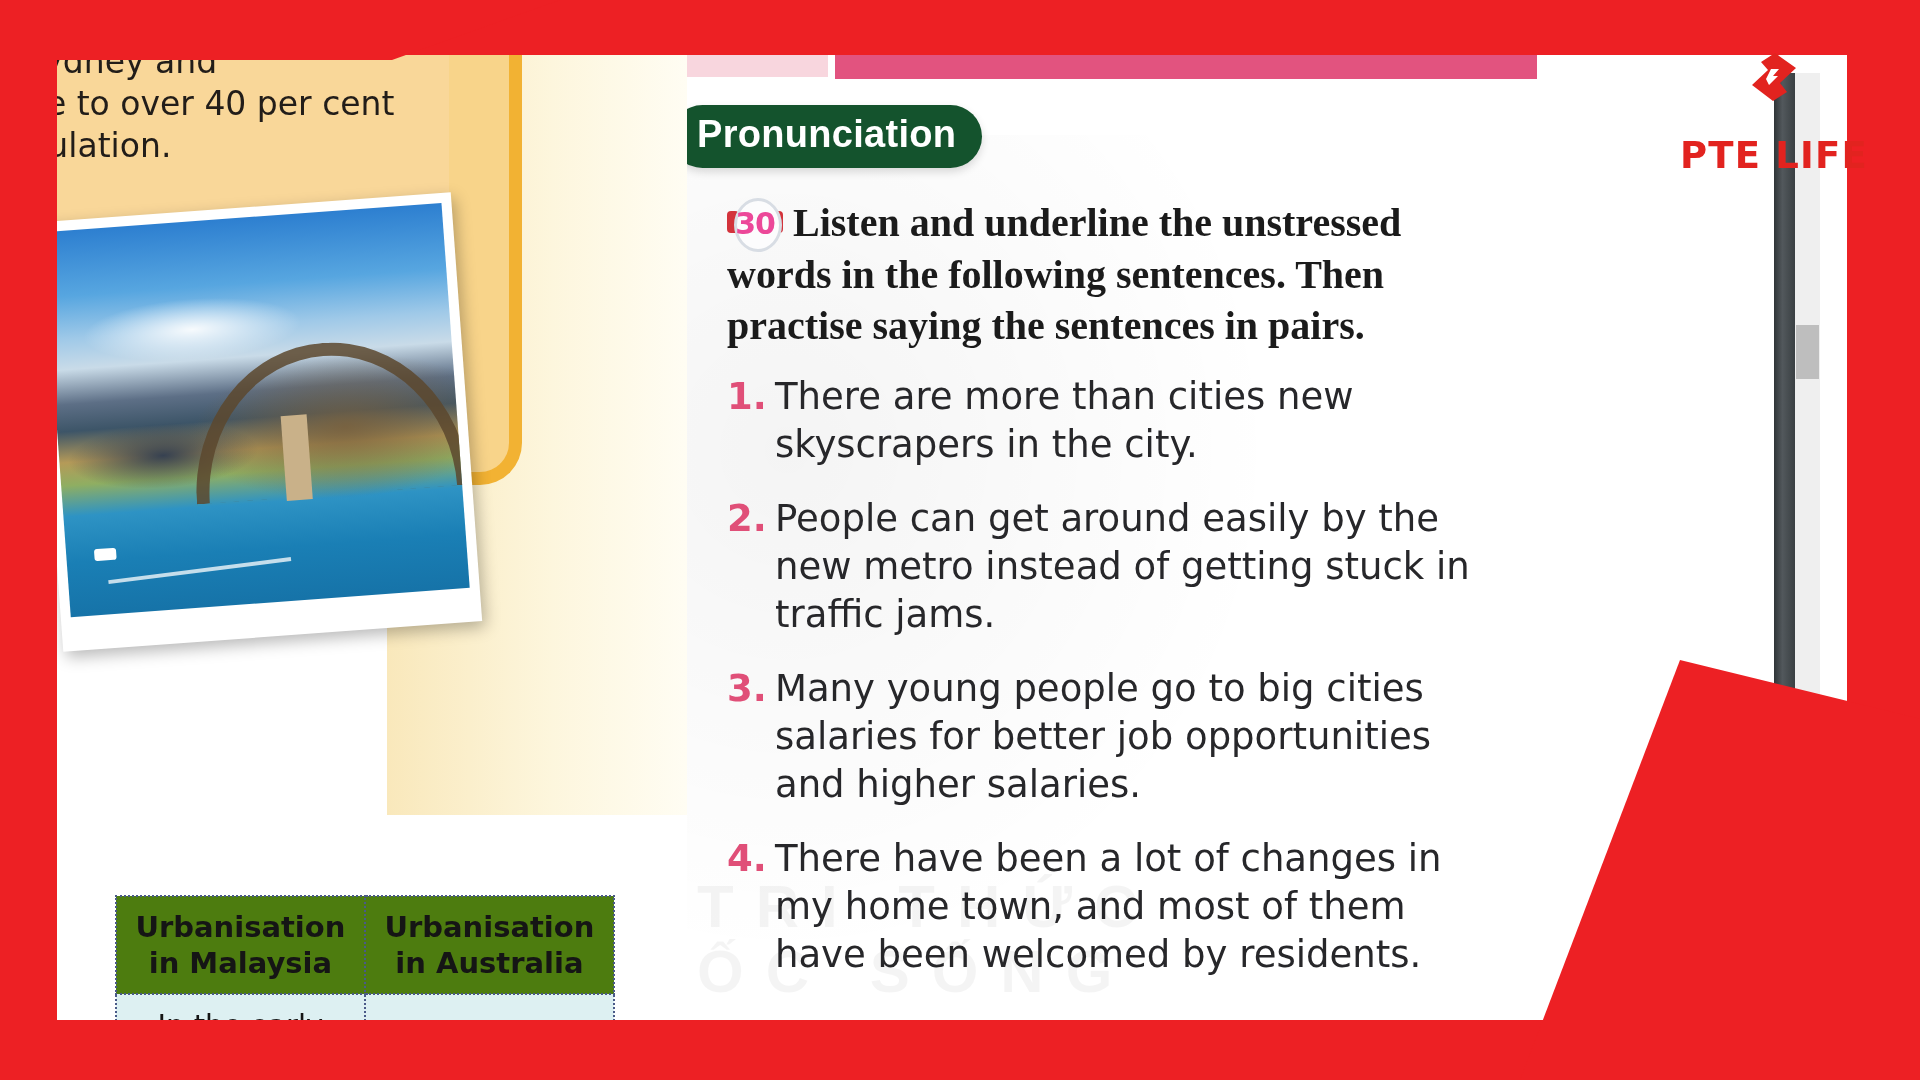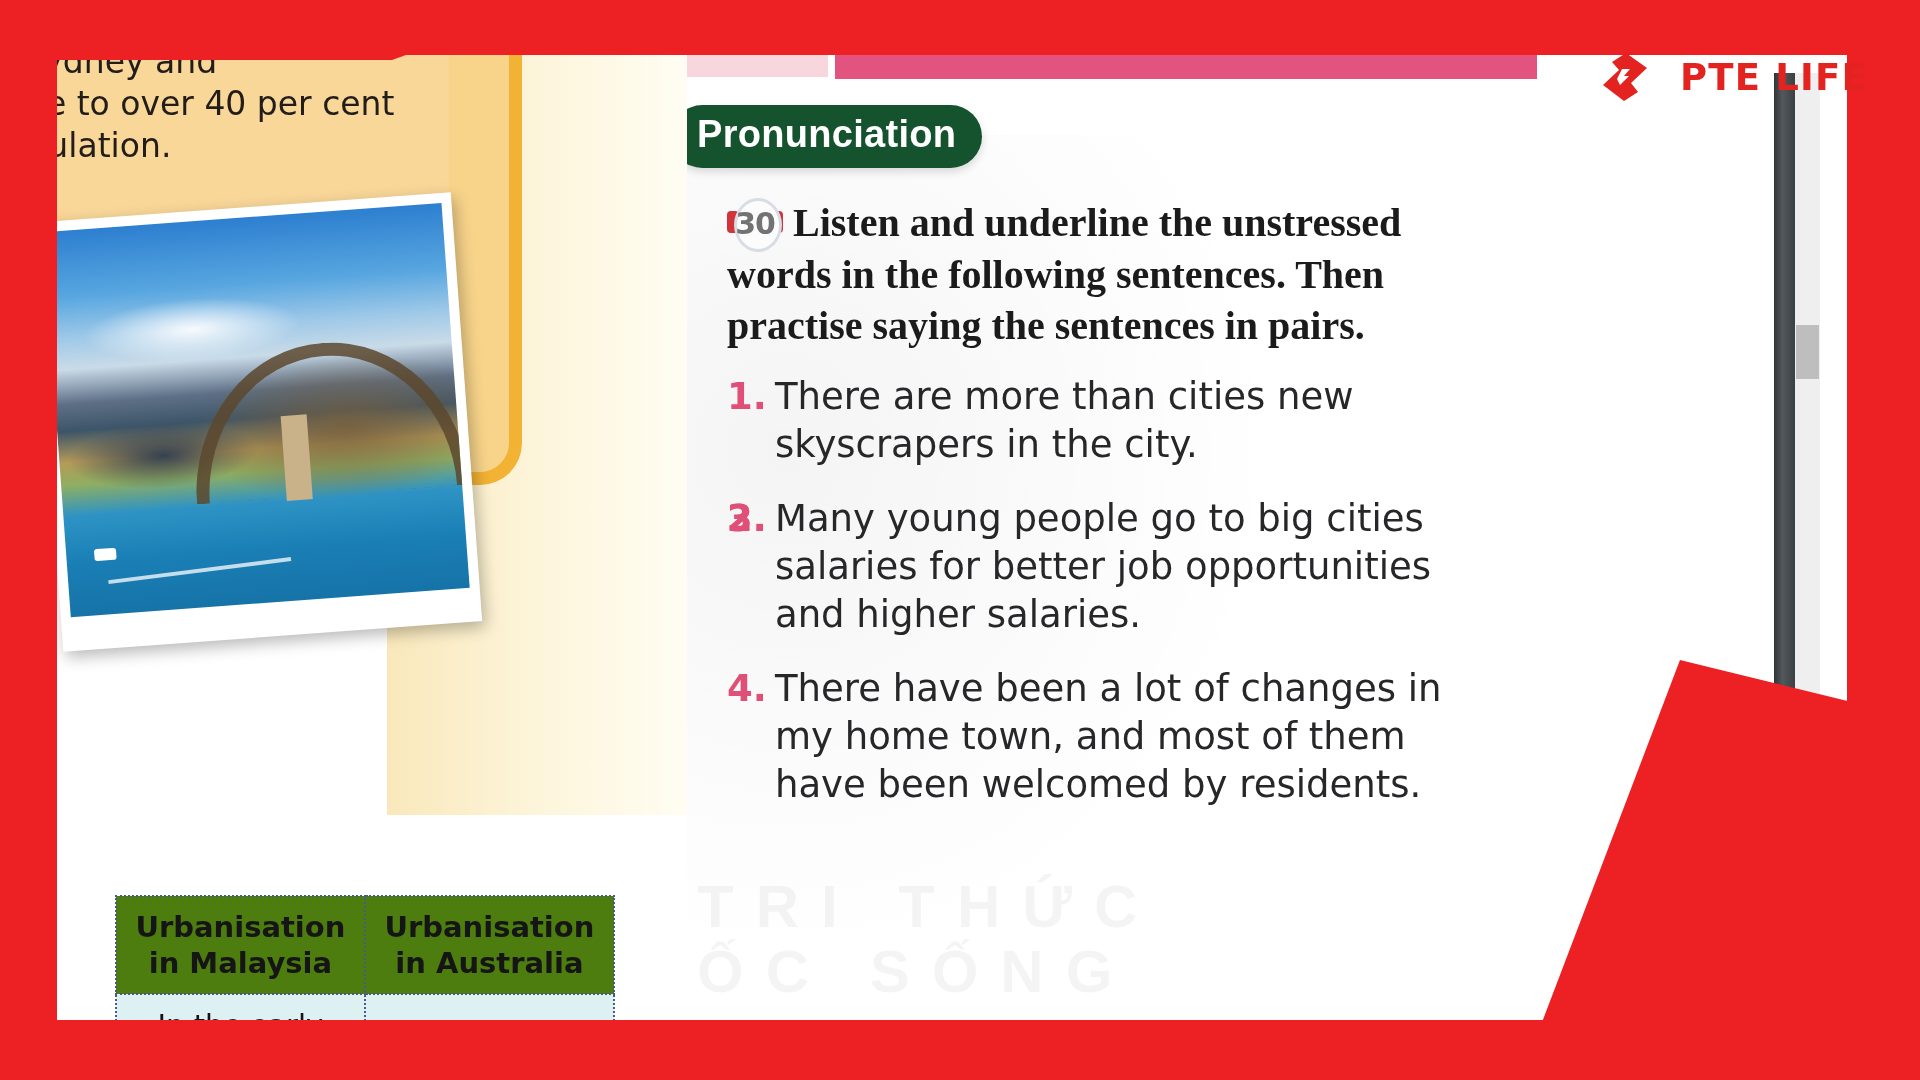--- a/index.html
+++ b/index.html
@@ -166,21 +166,21 @@
     border:3px solid #d8dde4;border-radius:50%;background:#fcfcfd;
   }
   #audio-icon .cup-l,#audio-icon .cup-r{
     position:absolute;top:14px;width:12px;height:22px;
     background:#d3333b;border-radius:4px;
   }
   #audio-icon .cup-l{left:0px;}
   #audio-icon .cup-r{right:0px;}
   #audio-icon .num{
     position:absolute;left:0;top:9px;width:56px;text-align:center;
-    font-size:30px;font-weight:700;color:#737373;
+    font-size:30px;font-weight:700;color:#ec4899;
     font-family:"DejaVu Sans", sans-serif;letter-spacing:-1px;
   }
   #task-text{
     font-family:Liberation Serif, serif;
     font-size:40px;line-height:51px;font-weight:700;color:#1b1b1b;
   }
 
   ol#sentences{
     position:absolute;left:40px;top:318px;width:760px;
     margin:0;padding:0;list-style:none;
@@ -206,21 +206,21 @@
     background:#efefef;z-index:5;
   }
   #scroll-thumb{
     position:absolute;left:1796px;top:325px;width:23px;height:54px;
     background:#bebebe;z-index:5;
   }
 
   
   #brand{
     position:absolute;right:52px;top:52px;
-    display:flex;align-items:center;gap:32px;z-index:7;
+    display:flex;align-items:center;gap:32px;z-index:7;flex-direction:column;
   }
   #brand-mark{
     width:46px;height:50px;position:relative;
   }
   #brand-mark svg{display:block;}
   #brand-text{
     font-family:"DejaVu Sans", sans-serif;
     font-size:37px;font-weight:700;color:#e2231f;letter-spacing:1.2px;
   }
 </style>
@@ -289,20 +289,21 @@
       </span><span id="task-text">Listen and underline the unstressed words in the following sentences. Then practise saying the sentences in pairs.</span>
     </div>
 
     <ol id="sentences">
       <li>
         <span class="num">1.</span>
         <span>There are more than cities new skyscrapers in the city.</span>
       </li>
       <li>
         <span class="num">2.</span>
+        <span>People can get around easily by the new metro instead of getting stuck in traffic jams.</span>
       </li>
       <li>
         <span class="num">3.</span>
         <span>Many young people go to big cities salaries for better job opportunities and higher salaries.</span>
       </li>
       <li>
         <span class="num">4.</span>
         <span>There have been a lot of changes in my home town, and most of them have been welcomed by residents.</span>
       </li>
     </ol>

